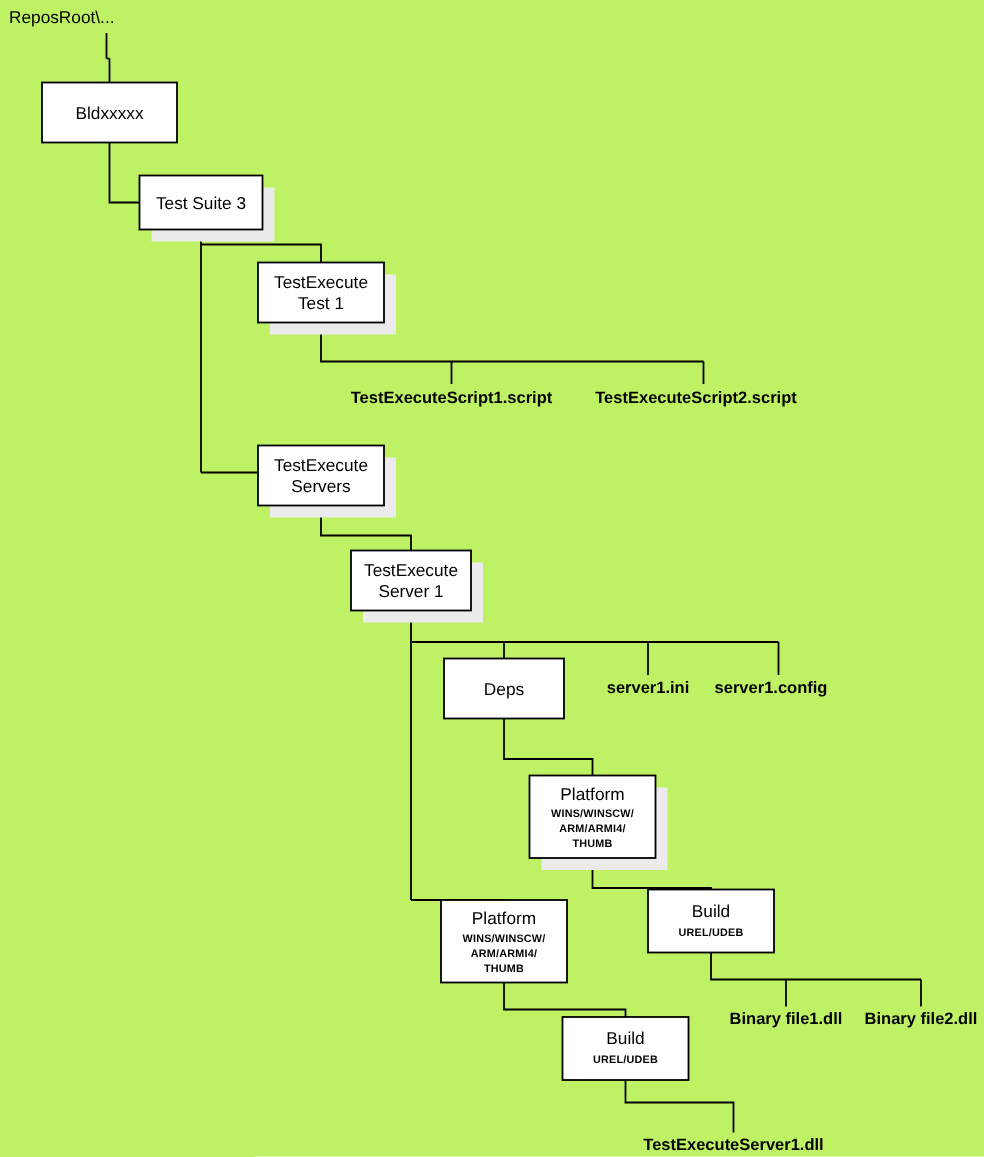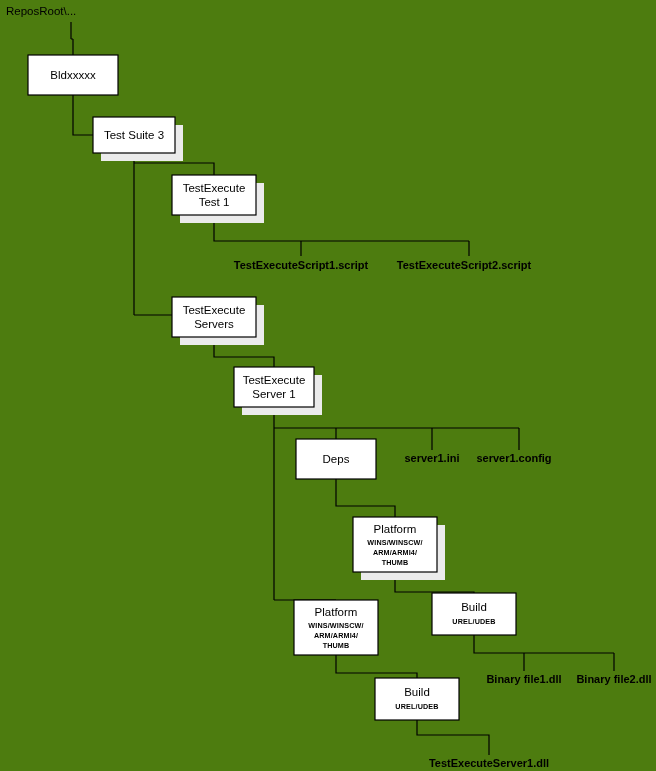--- a/index.html
+++ b/index.html
@@ -10,21 +10,21 @@
   body {
     width: 656px;
     height: 771px;
     font-family: "Liberation Sans", sans-serif;
     overflow: hidden;
   }
   #diagram-root {
     position: relative;
     width: 656px;
     height: 771px;
-    background: #4d7c0f;
+    background: #bef264;
   }
   svg.diagram {
     display: block;
     width: 656px;
     height: 771px;
   }
   .node-box {
     fill: #ffffff;
     stroke: #000000;
     stroke-width: 1.2;

